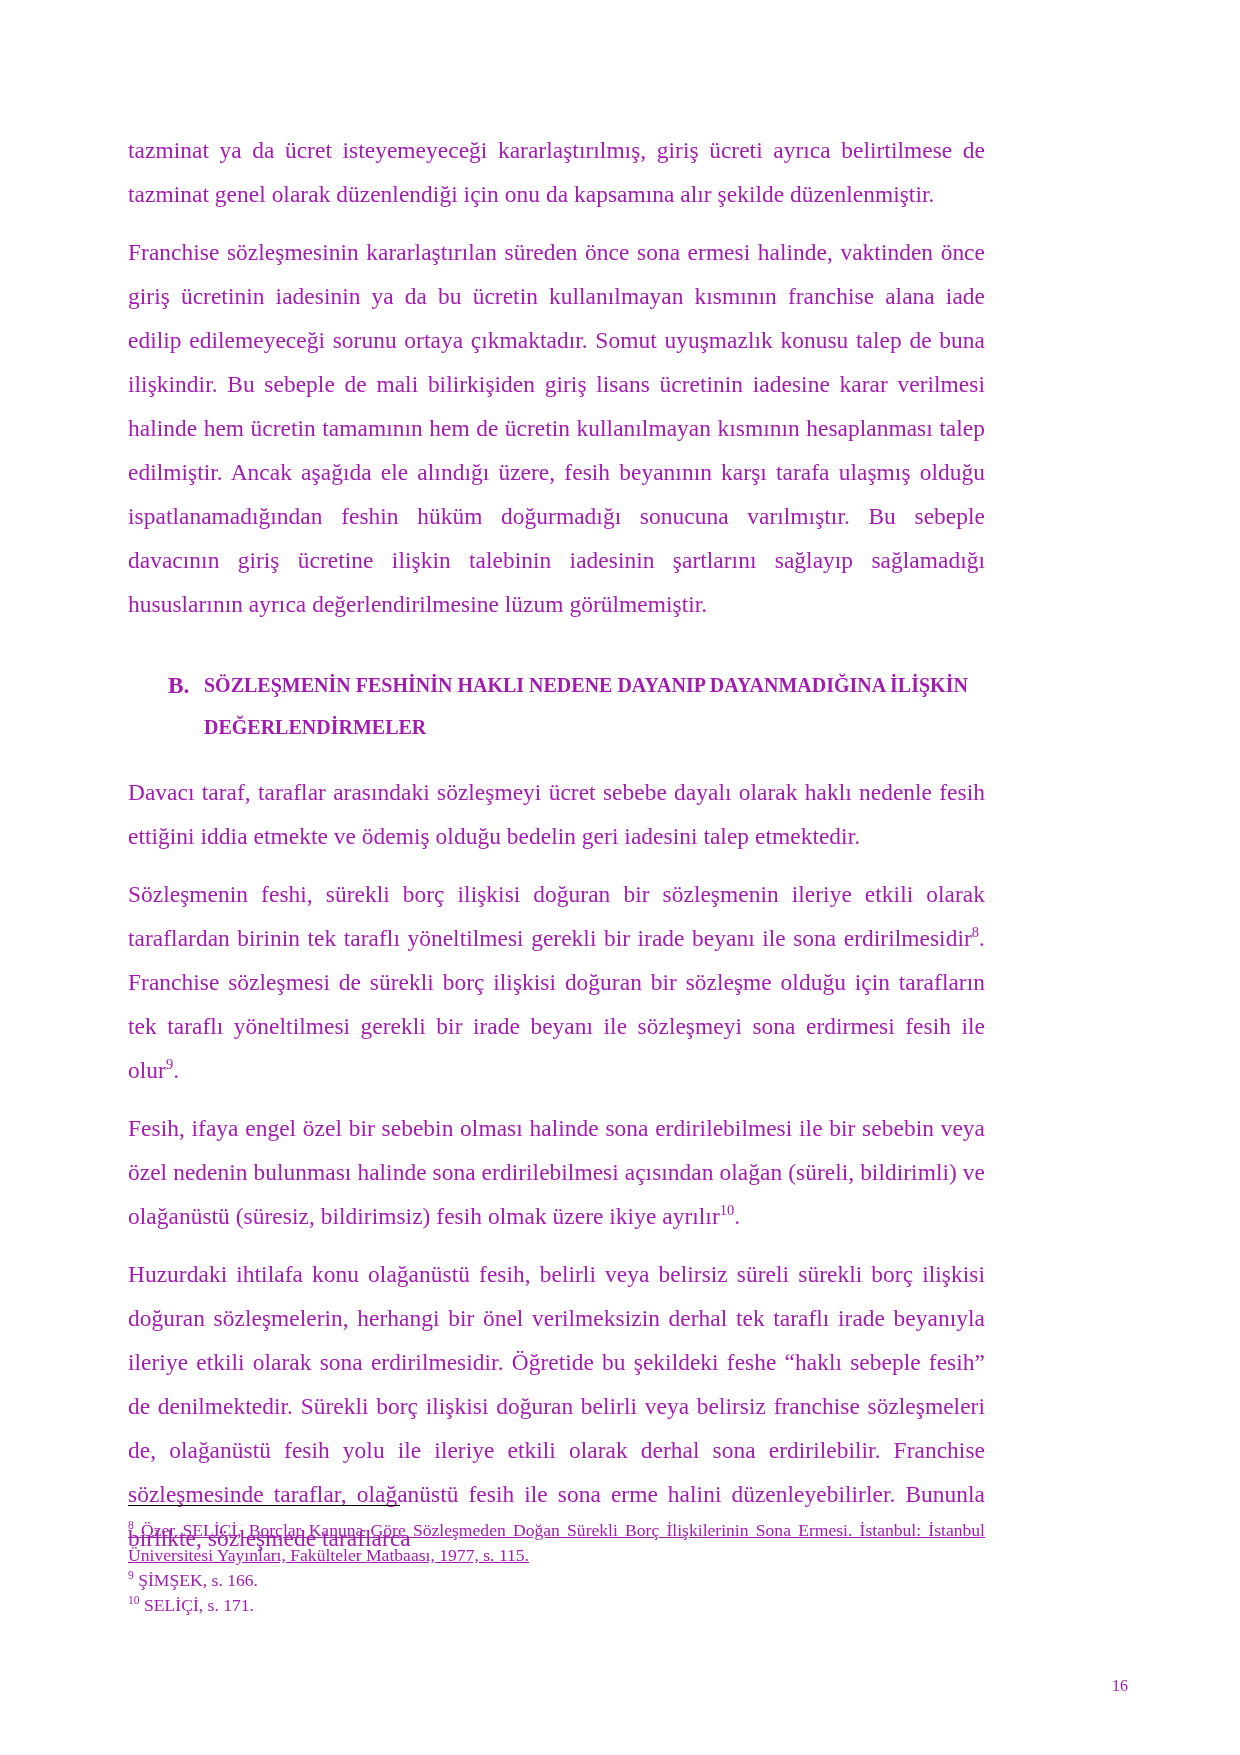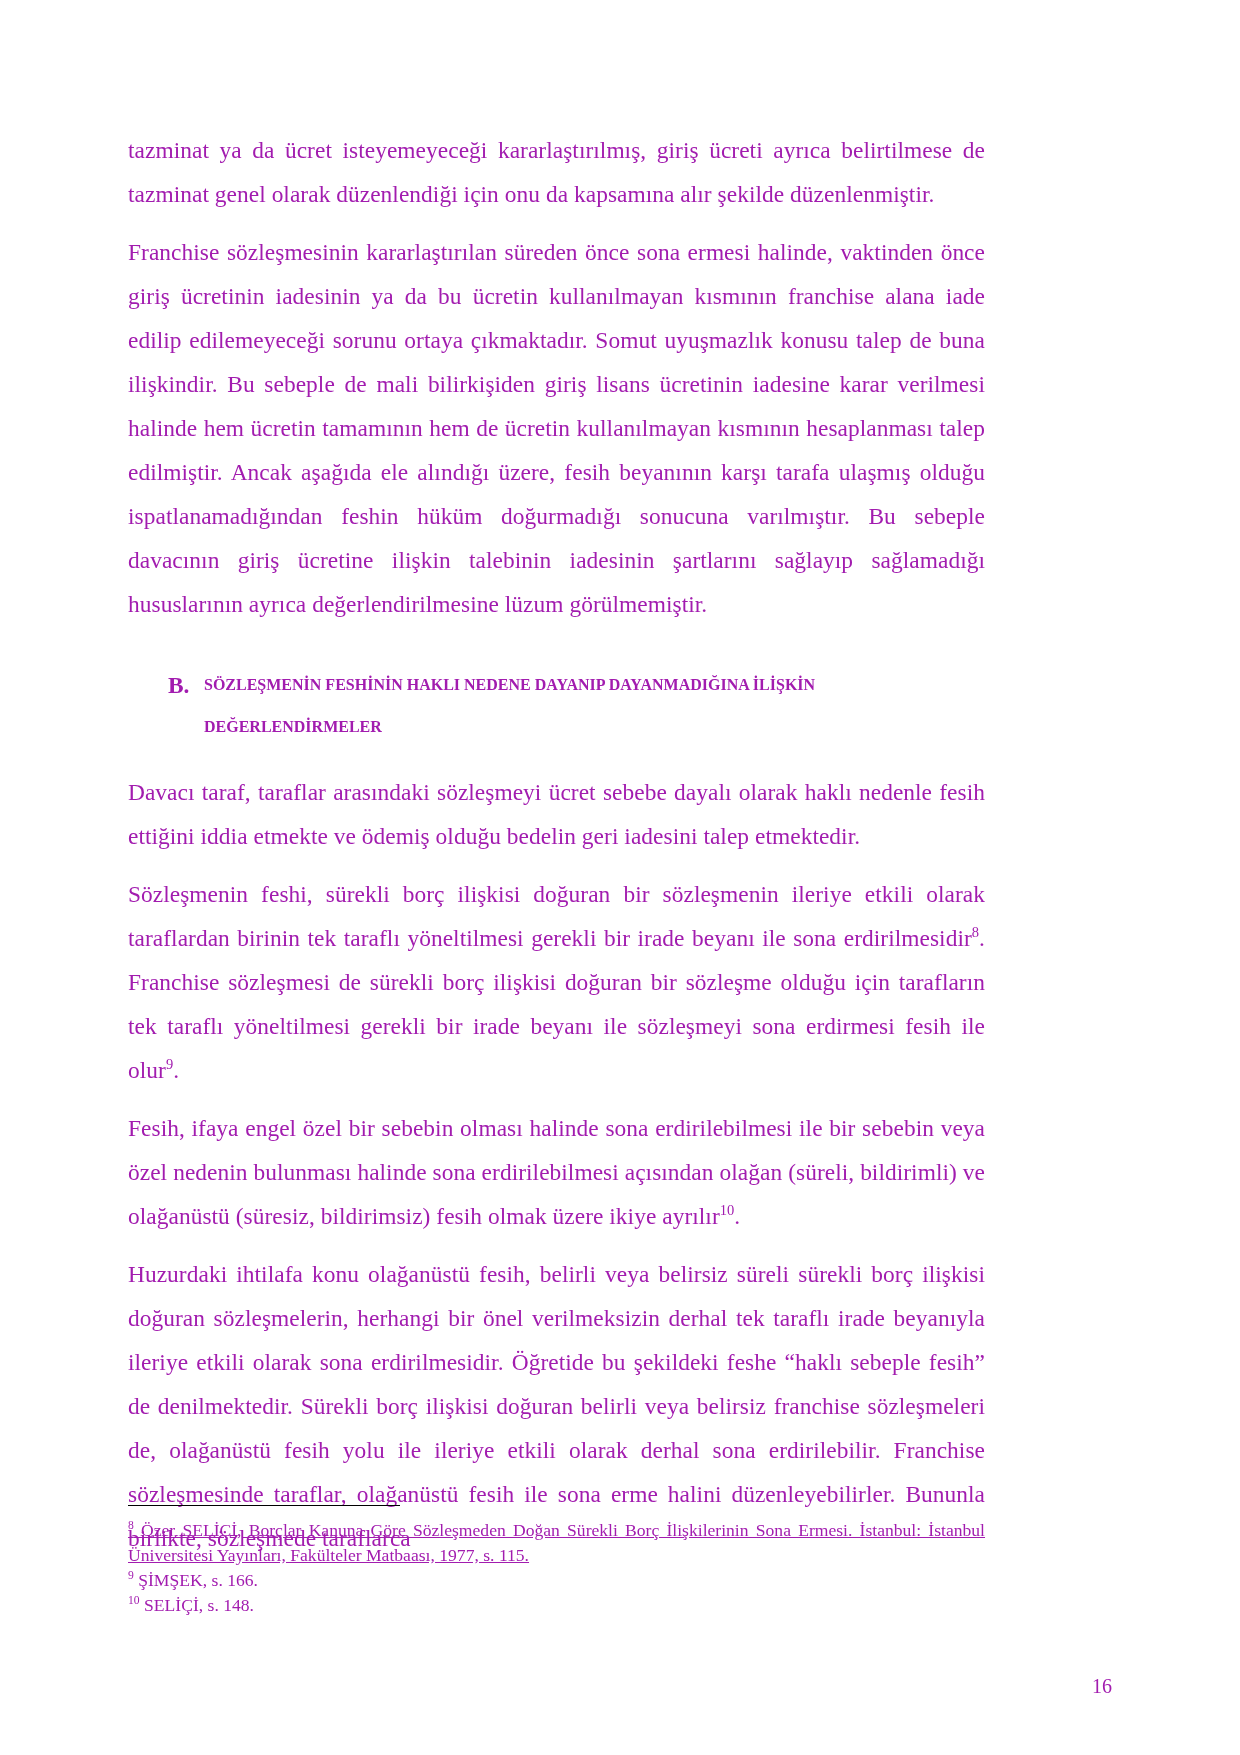--- a/index.html
+++ b/index.html
@@ -43,21 +43,21 @@
   }
   .heading-letter {
     font-weight: bold;
     font-size: 23.4px;
     line-height: 42px;
     width: 36px;
     flex: 0 0 36px;
   }
   .heading-text {
     font-weight: bold;
-    font-size: 16px;
+    font-size: 20px;
     line-height: 42px;
     flex: 1 1 auto;
     text-align: left;
   }
 
   sup.fn {
     font-size: 0.62em;
     vertical-align: super;
     line-height: 0;
   }
@@ -81,23 +81,23 @@
     margin: 0;
   }
   .footnote.first { text-align: justify; text-decoration: underline; }
   .footnote sup {
     font-size: 0.66em;
     vertical-align: super;
     line-height: 0;
   }
   .page-number {
     position: absolute;
-    right: 128px;
+    right: 112px;
     top: 1672px;
-    font-size: 20px;
+    font-size: 16px;
     line-height: 28px;
     text-align: right;
   }
 </style>
 </head>
 <body>
 
 <div class="page">
 
   <div class="content">
@@ -133,19 +133,19 @@
       <span>Özer SELİÇİ, Borçlar Kanuna Göre Sözleşmeden Doğan Sürekli Borç İlişkilerinin Sona Ermesi. İstanbul: İstanbul Üniversitesi Yayınları, Fakülteler Matbaası, 1977, s. 115.</span>
     </p>
 
     <p class="footnote">
       <sup>9</sup>
       <span>ŞİMŞEK, s. 166.</span>
     </p>
 
     <p class="footnote">
       <sup>10</sup>
-      <span>SELİÇİ, s. 148.</span>
+      <span>SELİÇİ, s. 171.</span>
     </p>
   </div>
 
   <div class="page-number">16</div>
 
 </div>
 
 </body></html>

